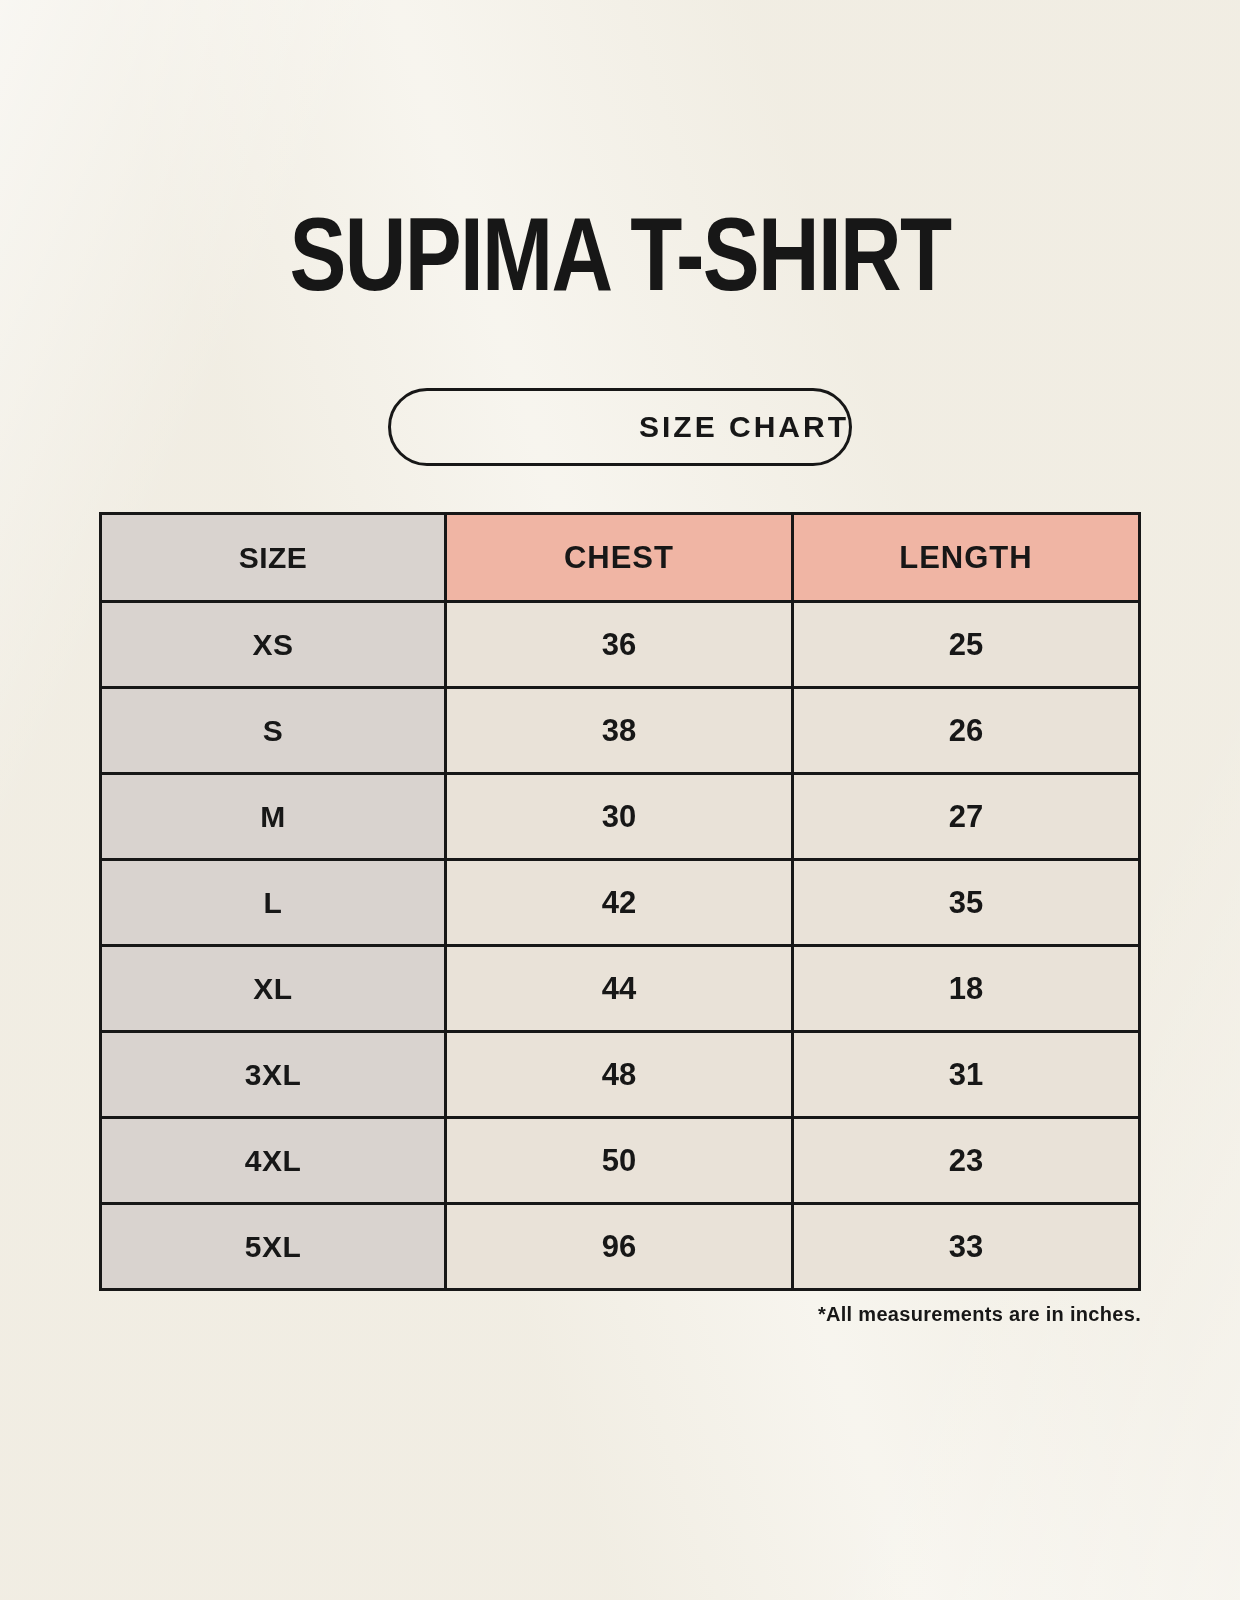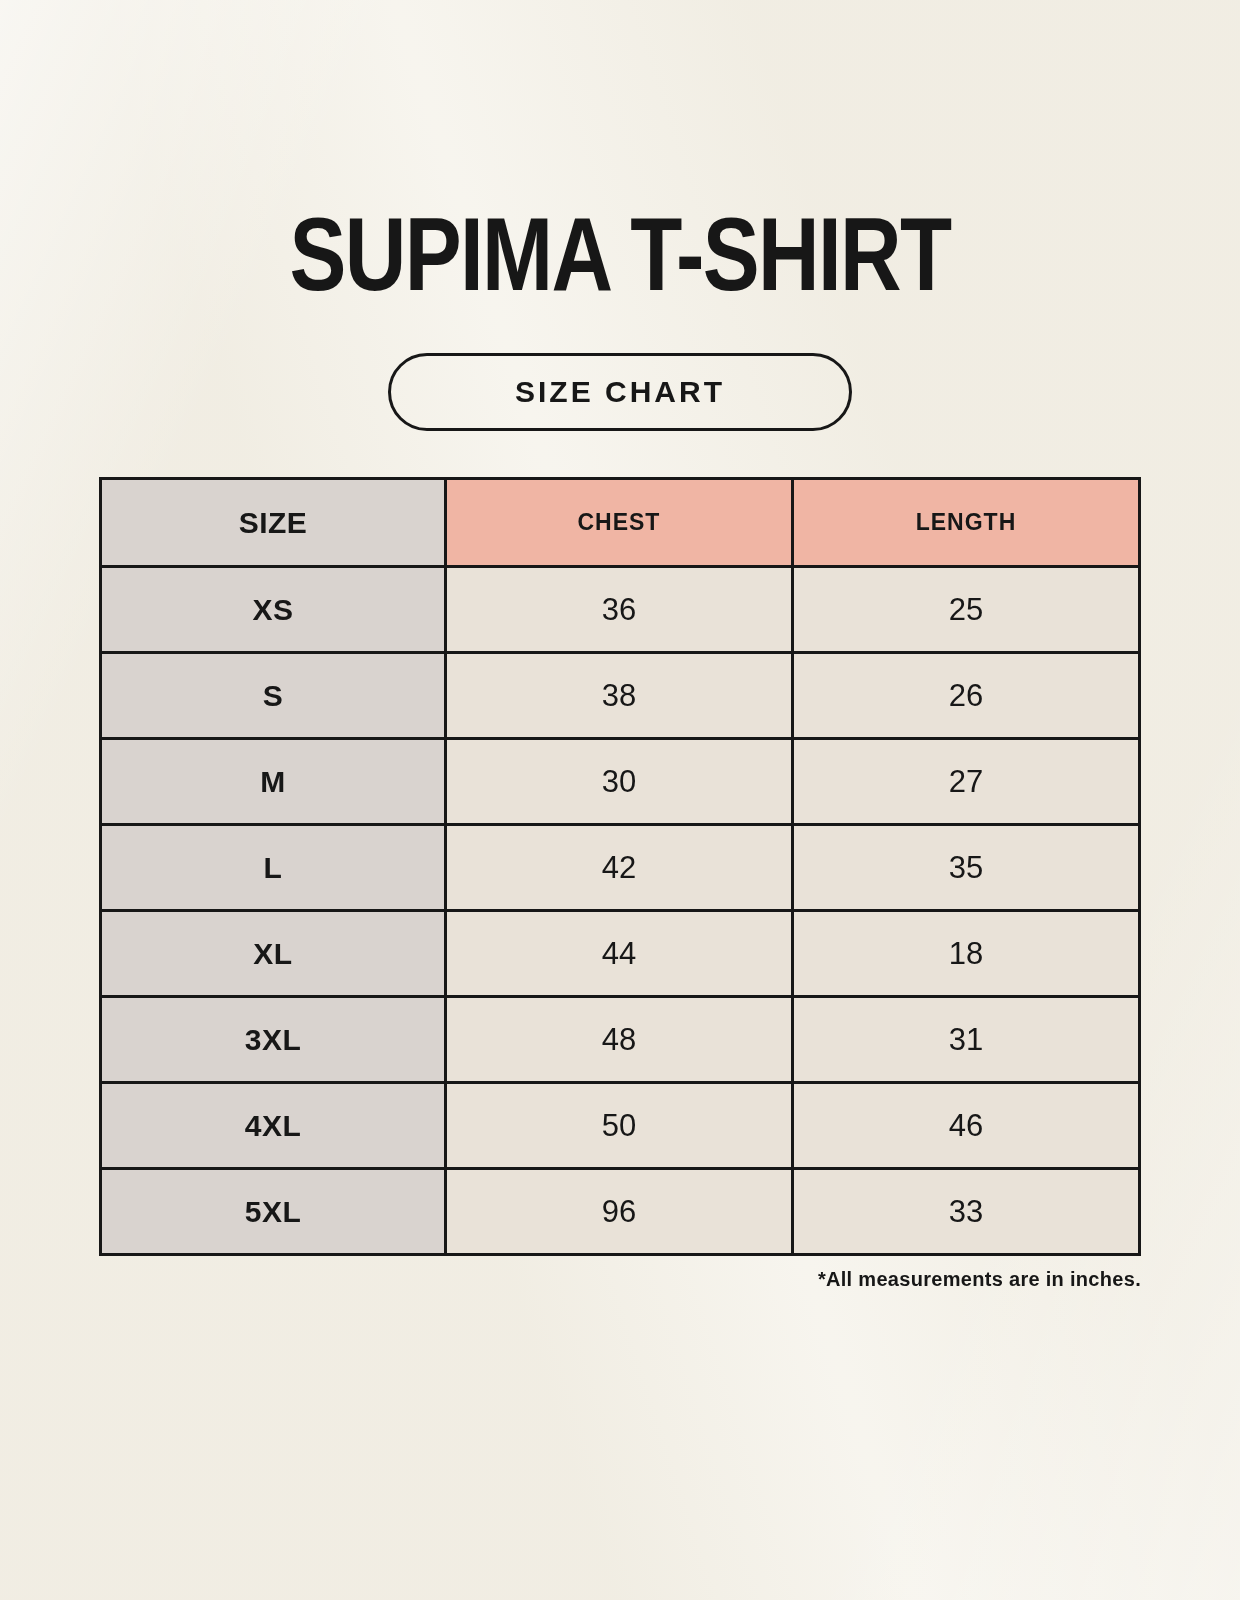--- a/index.html
+++ b/index.html
@@ -30,62 +30,62 @@
     font-weight: 700;
     letter-spacing: -2px;
     line-height: 1.04;
     transform: scaleX(0.82);
     transform-origin: 50% 50%;
     white-space: nowrap;
   }
   .pill {
     width: 464px;
     height: 78px;
-    margin: 45px auto 0 auto;
+    margin: 80px auto 0 auto;
     border: 3px solid var(--border);
     border-radius: 40px;
     display: flex;
     align-items: center;
-    justify-content: center;
+    justify-content: flex-end;
     font-size: 30px;
     font-weight: 700;
     letter-spacing: 3px;
   }
   table.size-table {
     width: 1042px;
     margin: 46px auto 0 auto;
     border-collapse: collapse;
   }
   .size-table th, .size-table td {
     border: 3px solid var(--border);
     text-align: center;
     vertical-align: middle;
     margin-left: 40px;
   }
   .size-table thead th {
     height: 88px;
-    font-size: 23px;
+    font-size: 31px;
     font-weight: 700;
     letter-spacing: 1px;
   }
   .size-table td { height: 86px; }
   .size-table .col-size {
     background: var(--size-col-bg);
     width: 33.2%;
     font-weight: 700;
     font-size: 30px;
     letter-spacing: 0.5px;
   }
   .size-table th.col-measure {
     background: var(--header-measure-bg);
     width: 33.4%;
   }
   .size-table td.col-data {
     background: var(--data-cell-bg);
-    font-weight: 400;
+    font-weight: 700;
     font-size: 31px;
   }
   .footnote {
     width: 1042px;
     margin: 12px auto 0 auto;
     text-align: right;
     font-size: 20px;
     font-weight: 700;
     letter-spacing: 0.3px;
   }
@@ -134,21 +134,21 @@
         <td class="col-data">18</td>
       </tr>
       <tr>
         <td class="col-size">3XL</td>
         <td class="col-data">48</td>
         <td class="col-data">31</td>
       </tr>
       <tr>
         <td class="col-size">4XL</td>
         <td class="col-data">50</td>
-        <td class="col-data">46</td>
+        <td class="col-data">23</td>
       </tr>
       <tr>
         <td class="col-size">5XL</td>
         <td class="col-data">96</td>
         <td class="col-data">33</td>
       </tr>
     </tbody>
 </table>
 
 <div class="footnote">*All measurements are in inches.</div>

